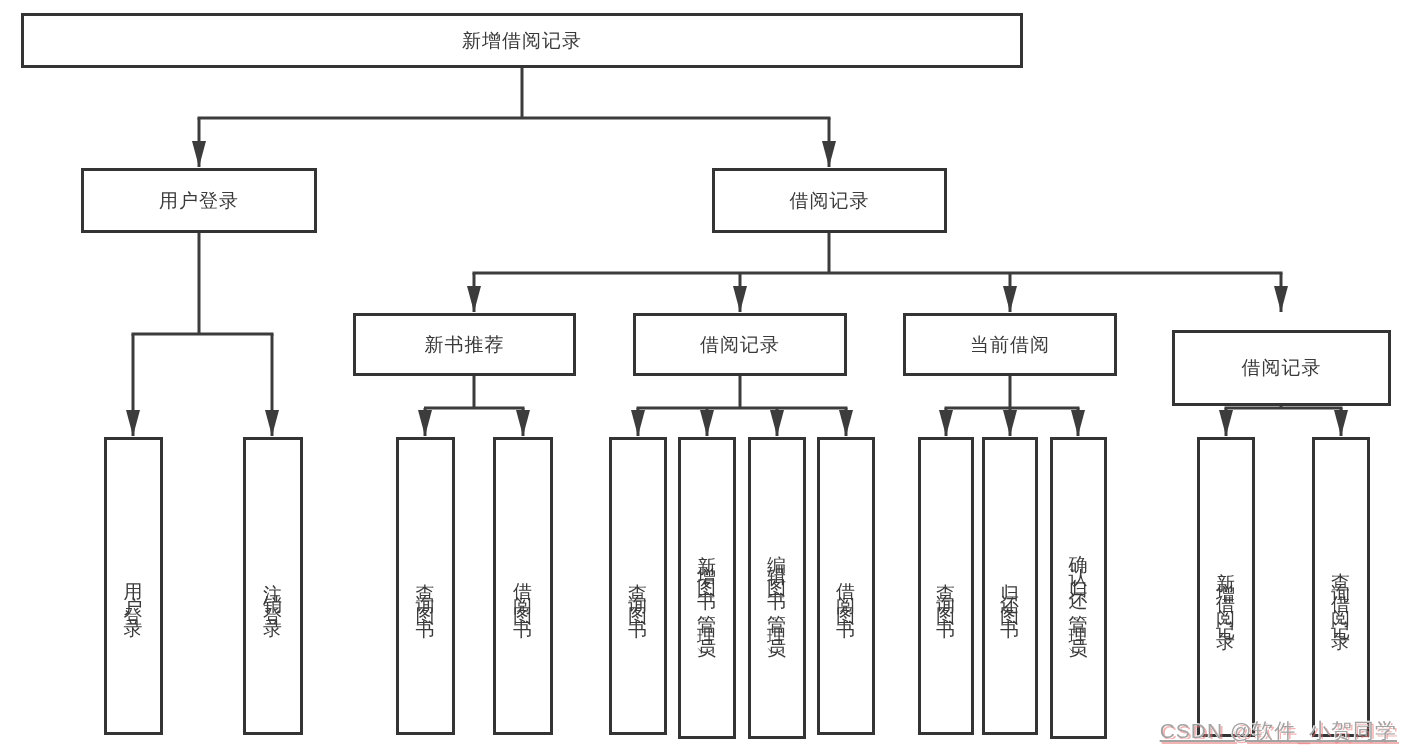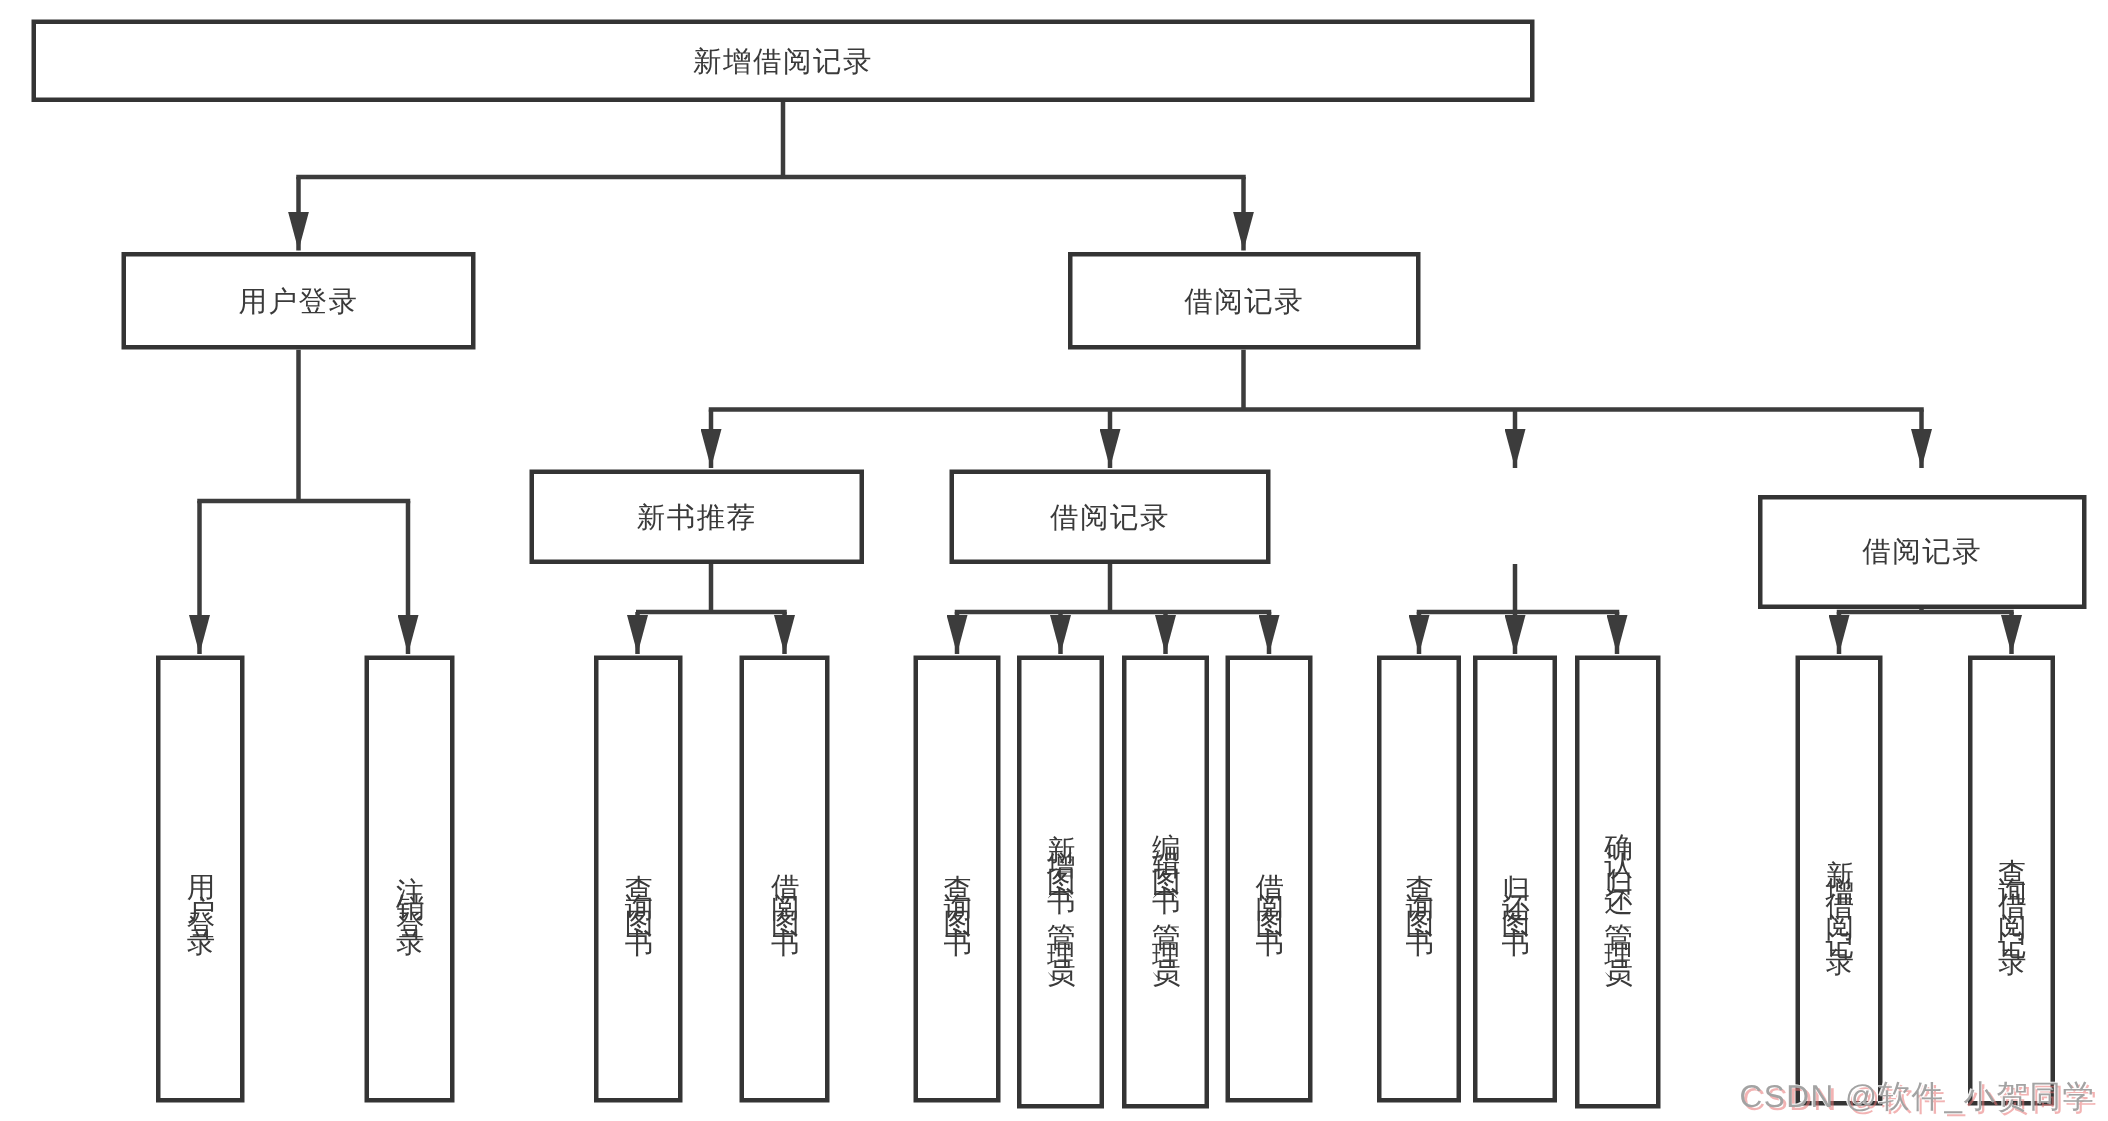--- a/index.html
+++ b/index.html
@@ -39,20 +39,21 @@
   .watermark {
     position: absolute;
     right: 8px;
     bottom: 2px;
     font-size: 21px;
     color: #a3a3a3;
     letter-spacing: 1px;
     text-shadow: -1px -1px 0 rgba(255,255,255,0.9),
                   2px 2px 0 rgba(232,116,116,0.55);
     white-space: nowrap;
+    text-decoration: underline;
   }
 </style>
 </head>
 <body>
 
 <div class="canvas">
 
   <svg class="wires" width="1405" height="747" viewBox="0 0 1405 747">
     <defs>
       <marker id="ah" markerUnits="userSpaceOnUse" markerWidth="26" markerHeight="14" refX="26" refY="7" orient="auto">
@@ -118,20 +119,23 @@
   <div class="box hbox" style="left:712px;top:168px;width:235px;height:65px">
     <span>借阅记录</span>
   </div>
 
   <div class="box hbox" style="left:353px;top:313px;width:223px;height:63px">
     <span>新书推荐</span>
   </div>
   <div class="box hbox" style="left:633px;top:313px;width:214px;height:63px">
     <span>借阅记录</span>
   </div>
+  <div class="box hbox" style="left:903px;top:313px;width:214px;height:63px">
+    <span>当前借阅</span>
+  </div>
   <div class="box hbox" style="left:1172px;top:330px;width:219px;height:76px">
     <span>借阅记录</span>
   </div>
 
   <div class="box vbox" style="left:104px;top:437px;width:59px;height:298px">
     <span class="vtext">用户登录</span>
   </div>
   <div class="box vbox" style="left:243px;top:437px;width:60px;height:298px">
     <span class="vtext">注销登录</span>
   </div>

